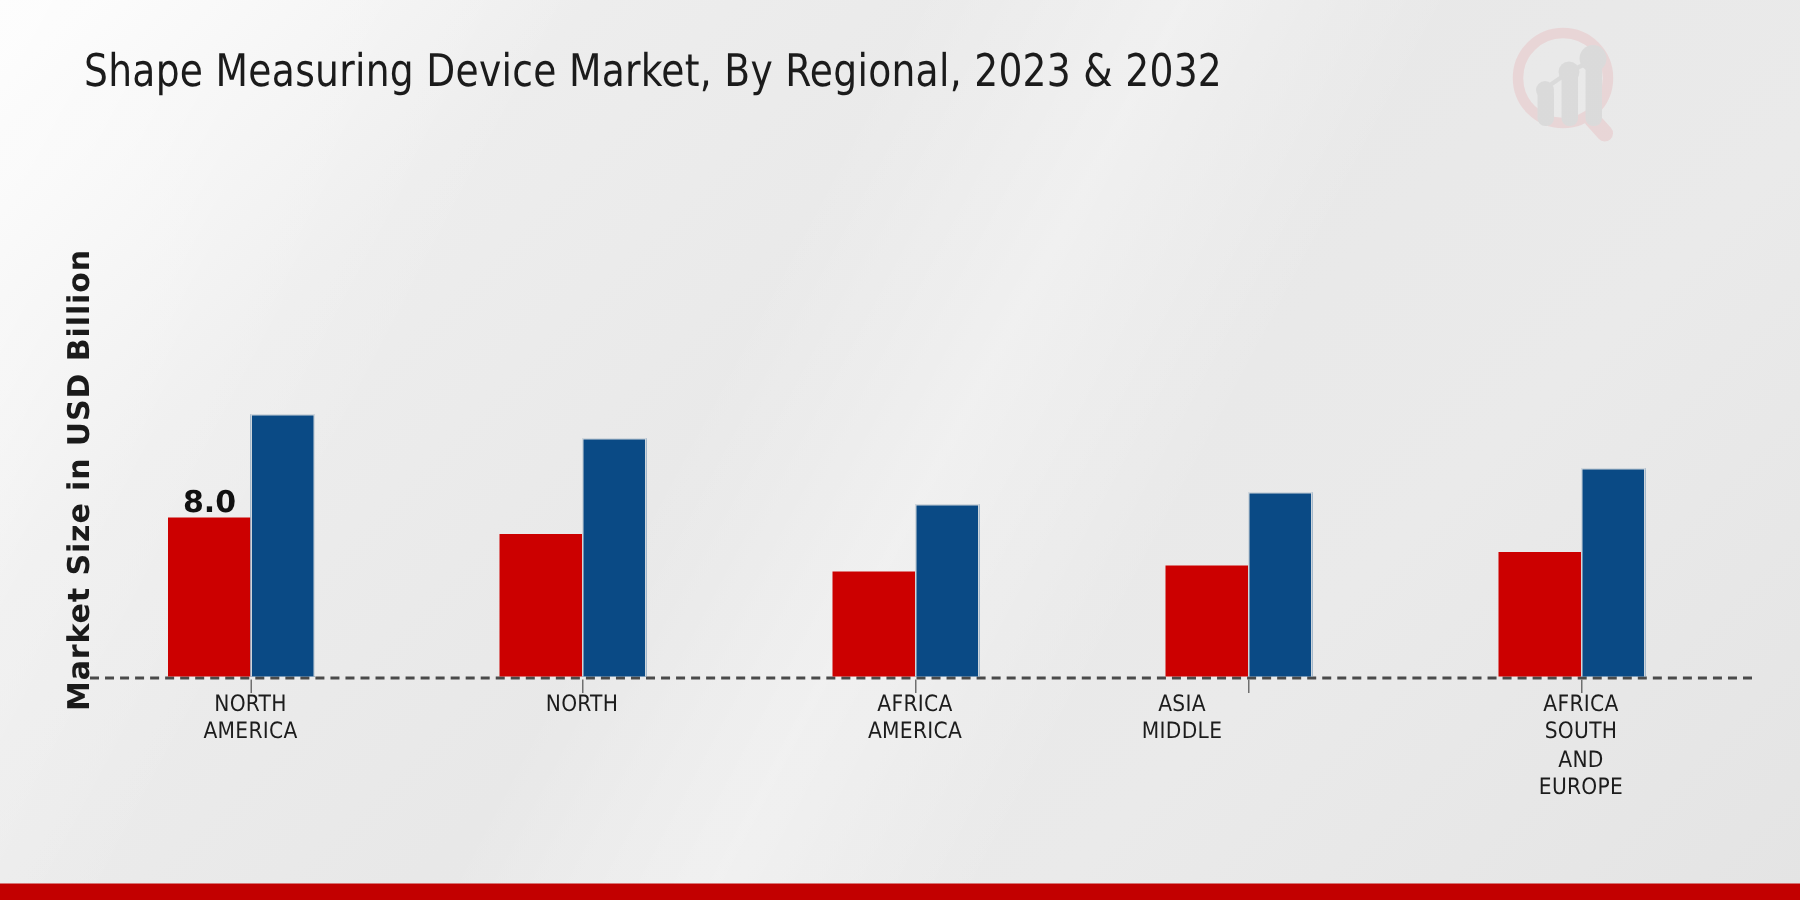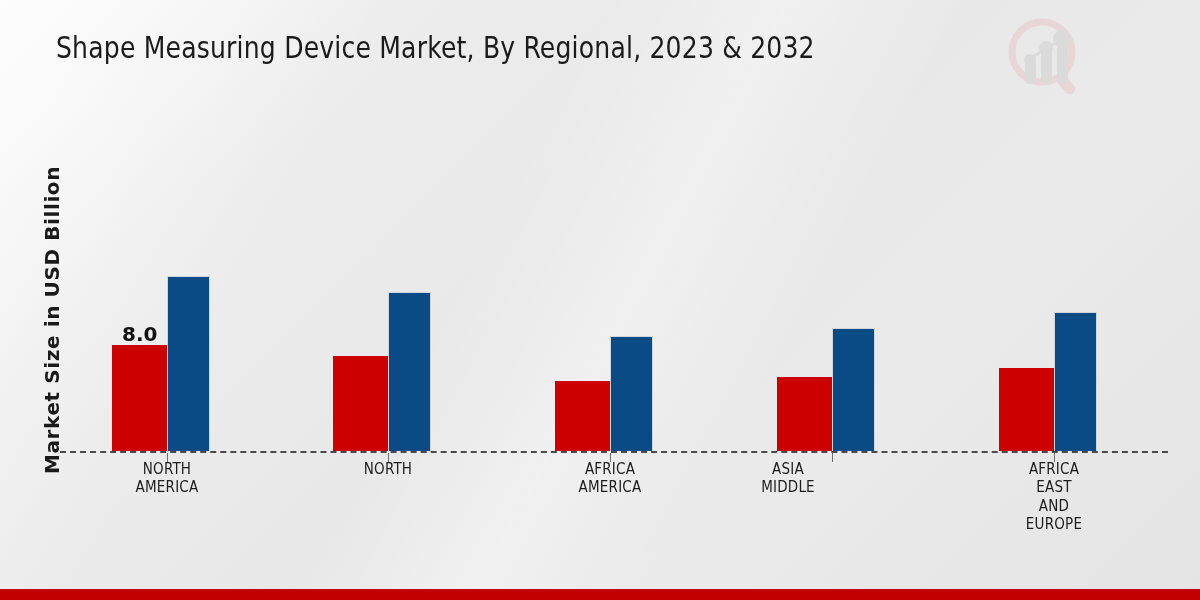--- a/index.html
+++ b/index.html
@@ -148,21 +148,21 @@
         <div class="cat-label" style="left: 540px; width: 140px;">
           <div>AFRICA</div>
           <div>AMERICA</div>
         </div>
         <div class="cat-label" style="left: 718px; width: 140px;">
           <div>ASIA</div>
           <div>MIDDLE</div>
         </div>
         <div class="cat-label" style="left: 984px; width: 140px;">
           <div>AFRICA</div>
-          <div>EAST</div>
+          <div>SOUTH</div>
           <div>AND</div>
           <div>EUROPE</div>
         </div>
       </div>
   </div>
 
   <div id="bottom-band"></div>
 </div>
 
 </body></html>

